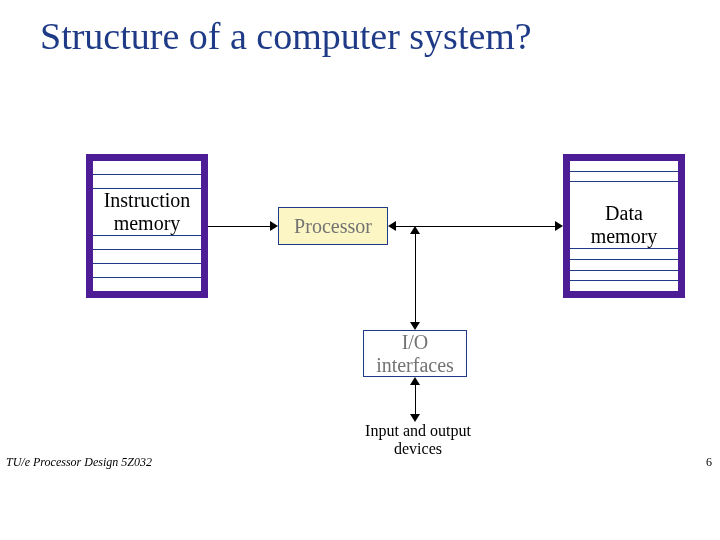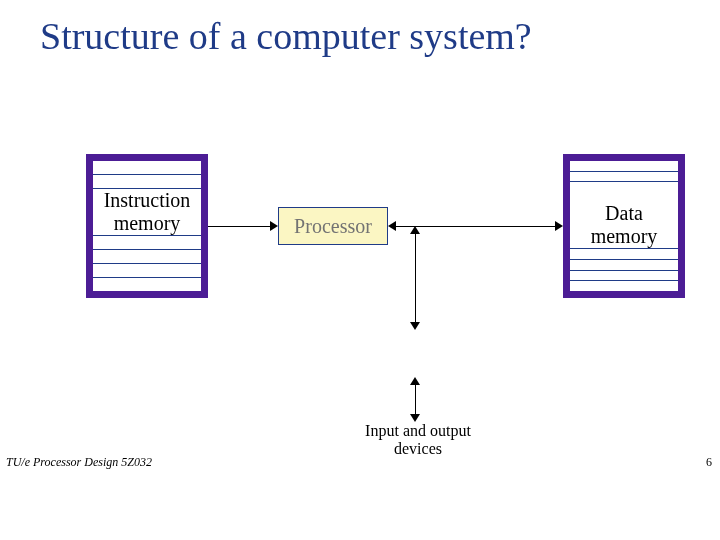--- a/index.html
+++ b/index.html
@@ -58,20 +58,24 @@
     <div class="row"></div>
     <div class="row"></div>
     <div class="row"></div>
     <div class="row"></div>
   </div>
 
   <div class="box processor" style="left:278px; top:207px; width:110px; height:38px;">
     <span>Processor</span>
   </div>
 
+  <div class="box" style="left:363px; top:330px; width:104px; height:47px;">
+    <span style="white-space:pre-line;">I/O
+interfaces</span>
+  </div>
 
   <div style="position:absolute; left:333px; top:422px; width:170px; text-align:center; font-size:16px; color:#000; line-height:1.15; white-space:pre-line;"><span>Input and output
 devices</span></div>
 
   <div class="hline" style="left:208px; top:226px; width:62px;"></div>
   <div class="ah ah-right" style="left:270px; top:221px;"></div>
 
   <div class="hline" style="left:396px; top:226px; width:159px;"></div>
   <div class="ah ah-left" style="left:388px; top:221px;"></div>
   <div class="ah ah-right" style="left:555px; top:221px;"></div>

